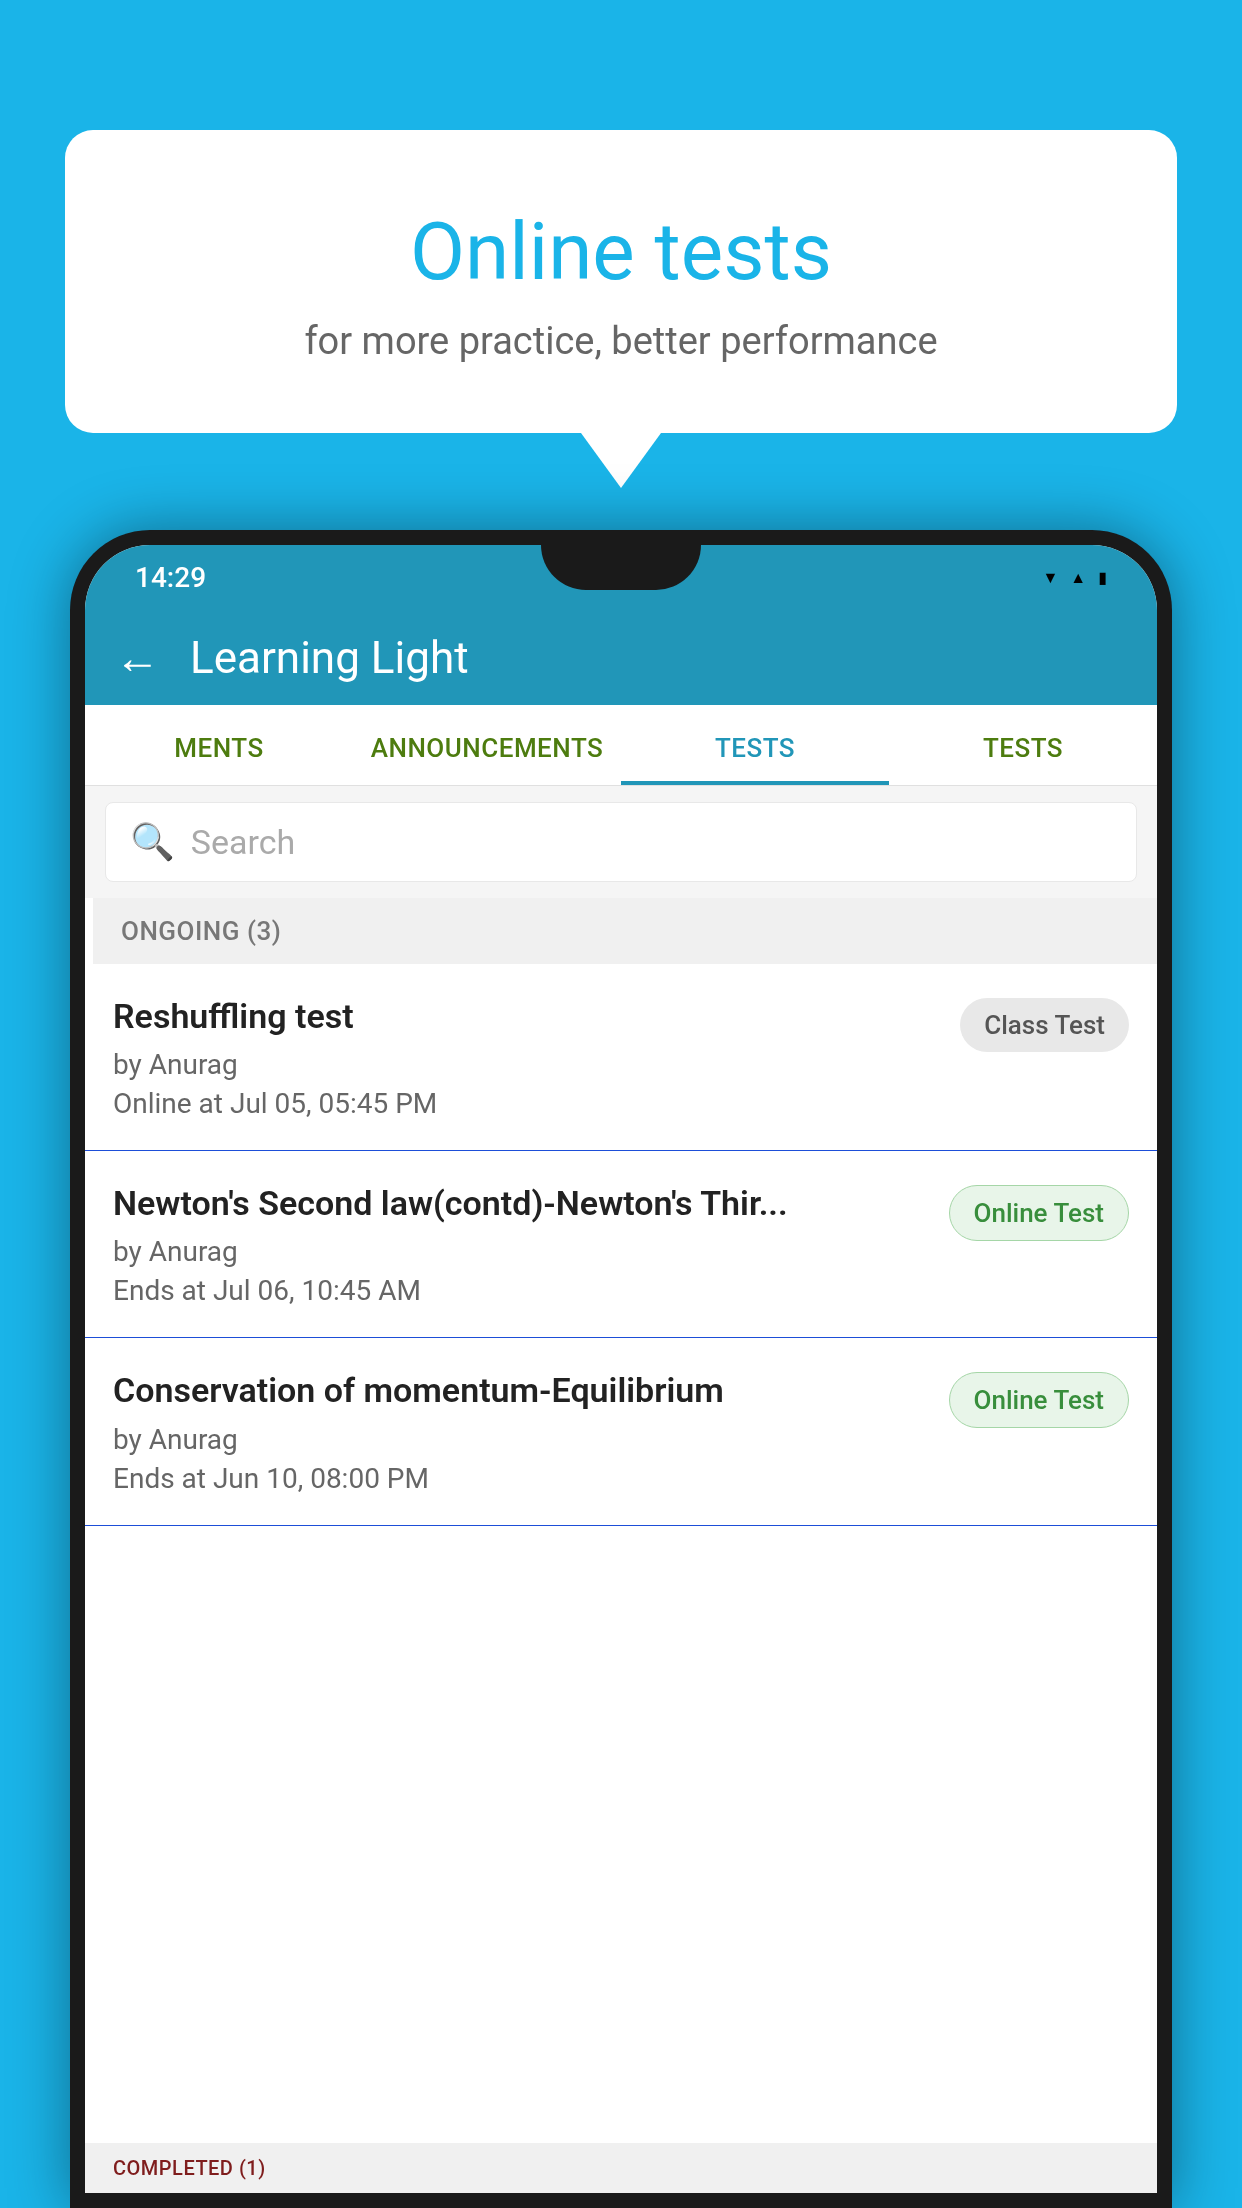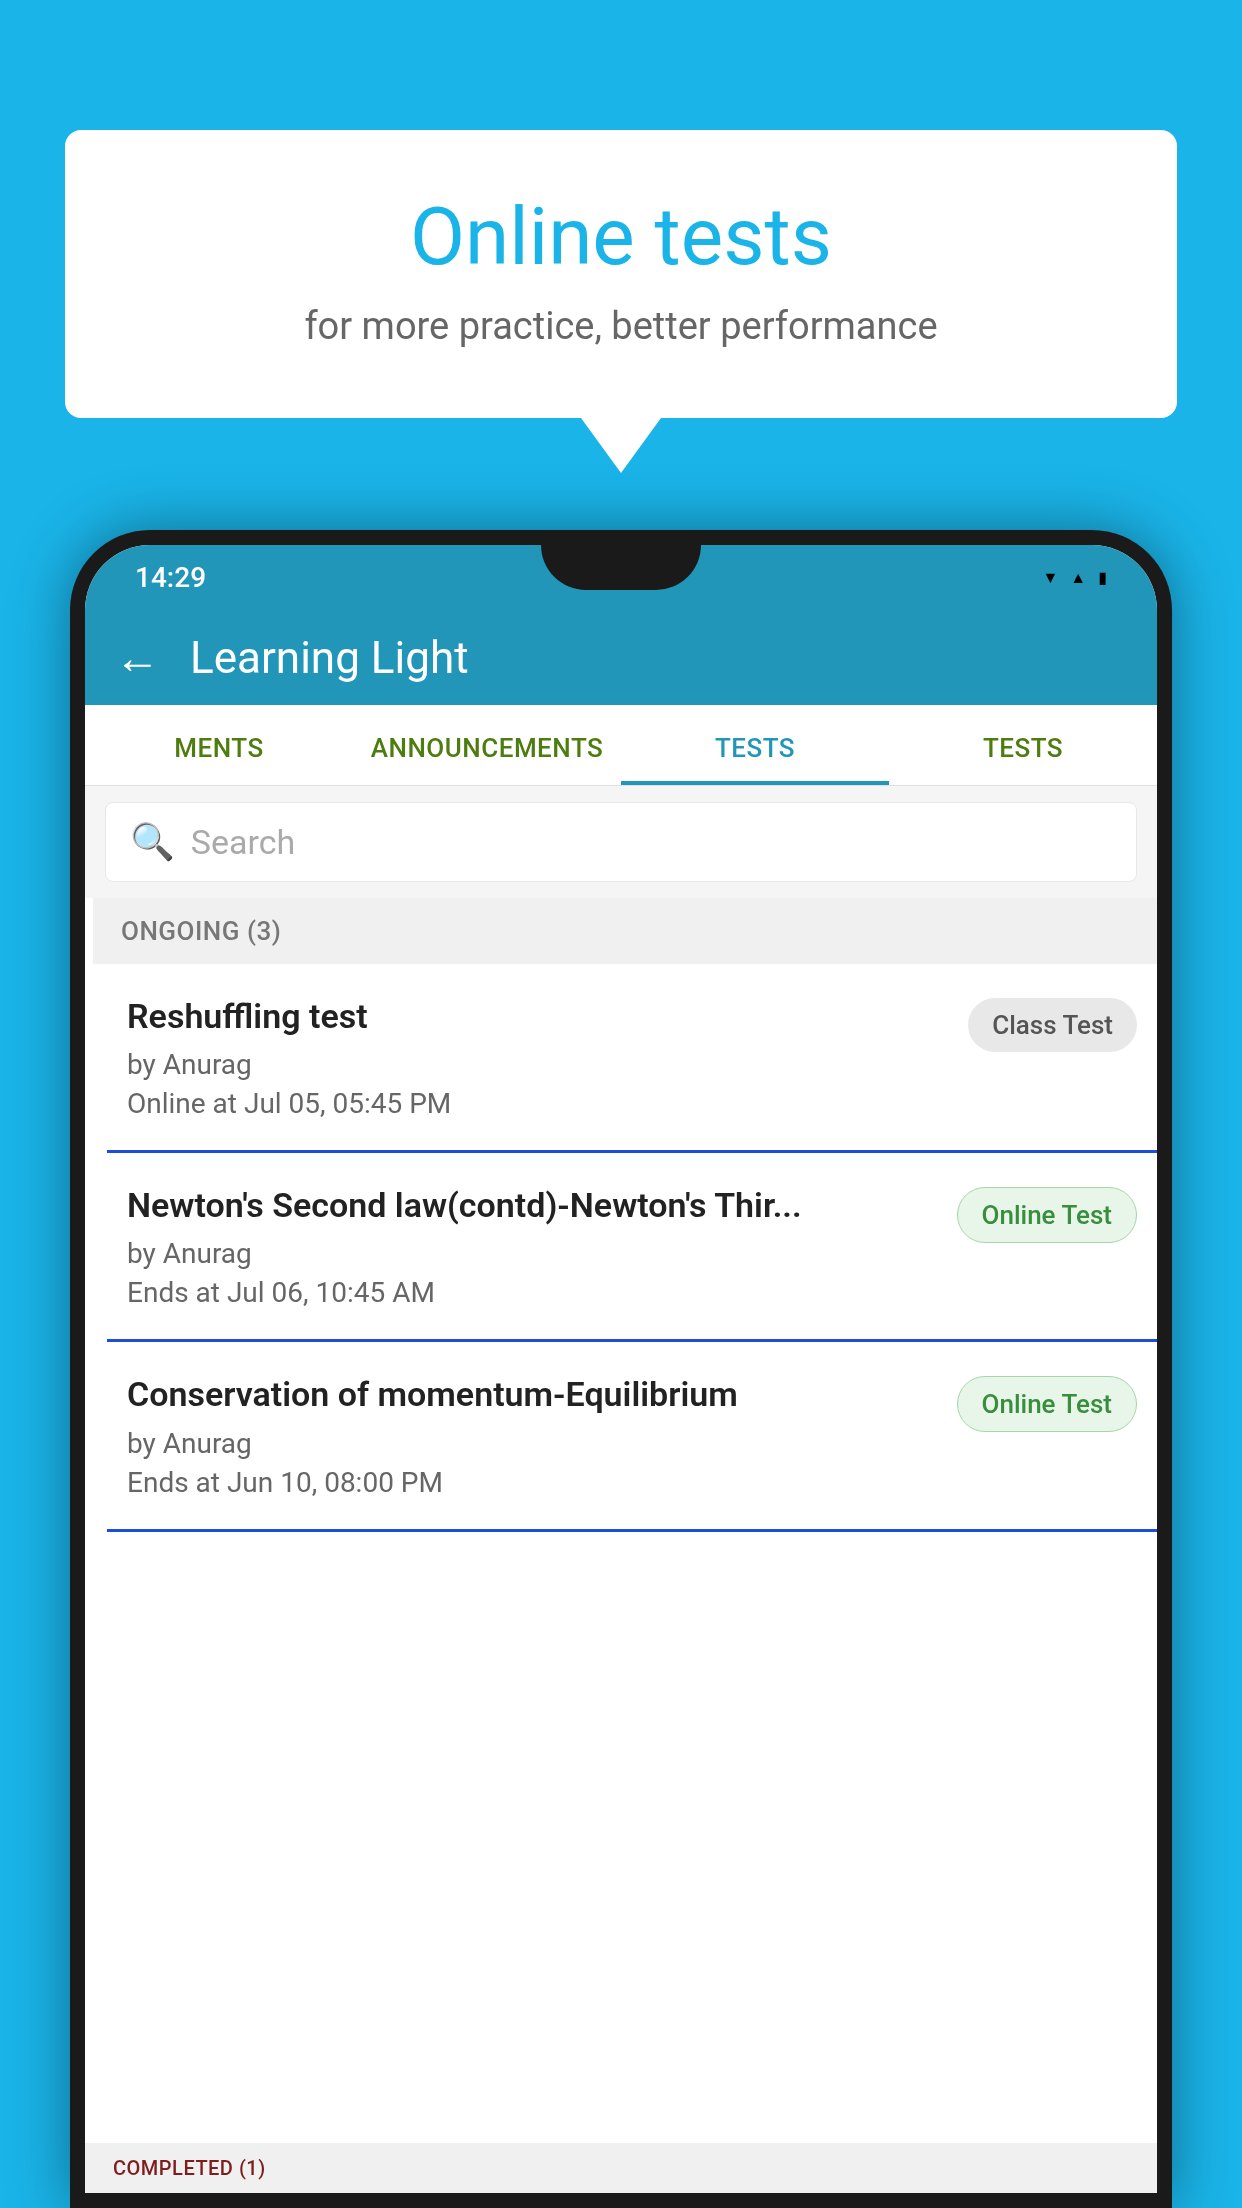--- a/index.html
+++ b/index.html
@@ -17,22 +17,22 @@
       position: absolute;
       top: 130px;
       left: 65px;
       right: 65px;
       display: flex;
       flex-direction: column;
       align-items: center;
     }
     .speech-bubble {
       background: white;
-      border-radius: 16px;
-      padding: 60px 80px 70px;
+      border-radius: 28px;
+      padding: 75px 80px 70px;
       text-align: center;
       width: 100%;
       position: relative;
     }
     .speech-bubble-title {
       font-size: 80px;
       color: #1ab4e8;
       font-weight: 400;
       margin-bottom: 20px;
     }
@@ -184,26 +184,25 @@
       font-weight: 500;
       letter-spacing: 0.5px;
       margin-left: 8px;
     }
 
     
     .test-list {
       background: white;
     }
     .test-item {
-      padding: 30px 20px;
-      border-bottom: 3px solid #1d4ed8;
+      padding: 30px 28px;
+      border-bottom: 1px solid #1d4ed8;
       display: flex;
       align-items: flex-start;
       justify-content: space-between;
-      margin-left: 22px;
     }
     .test-info {
       flex: 1;
       padding-right: 20px;
     }
     .test-name {
       font-size: 34px;
       font-weight: 600;
       color: #222;
       margin-bottom: 10px;

